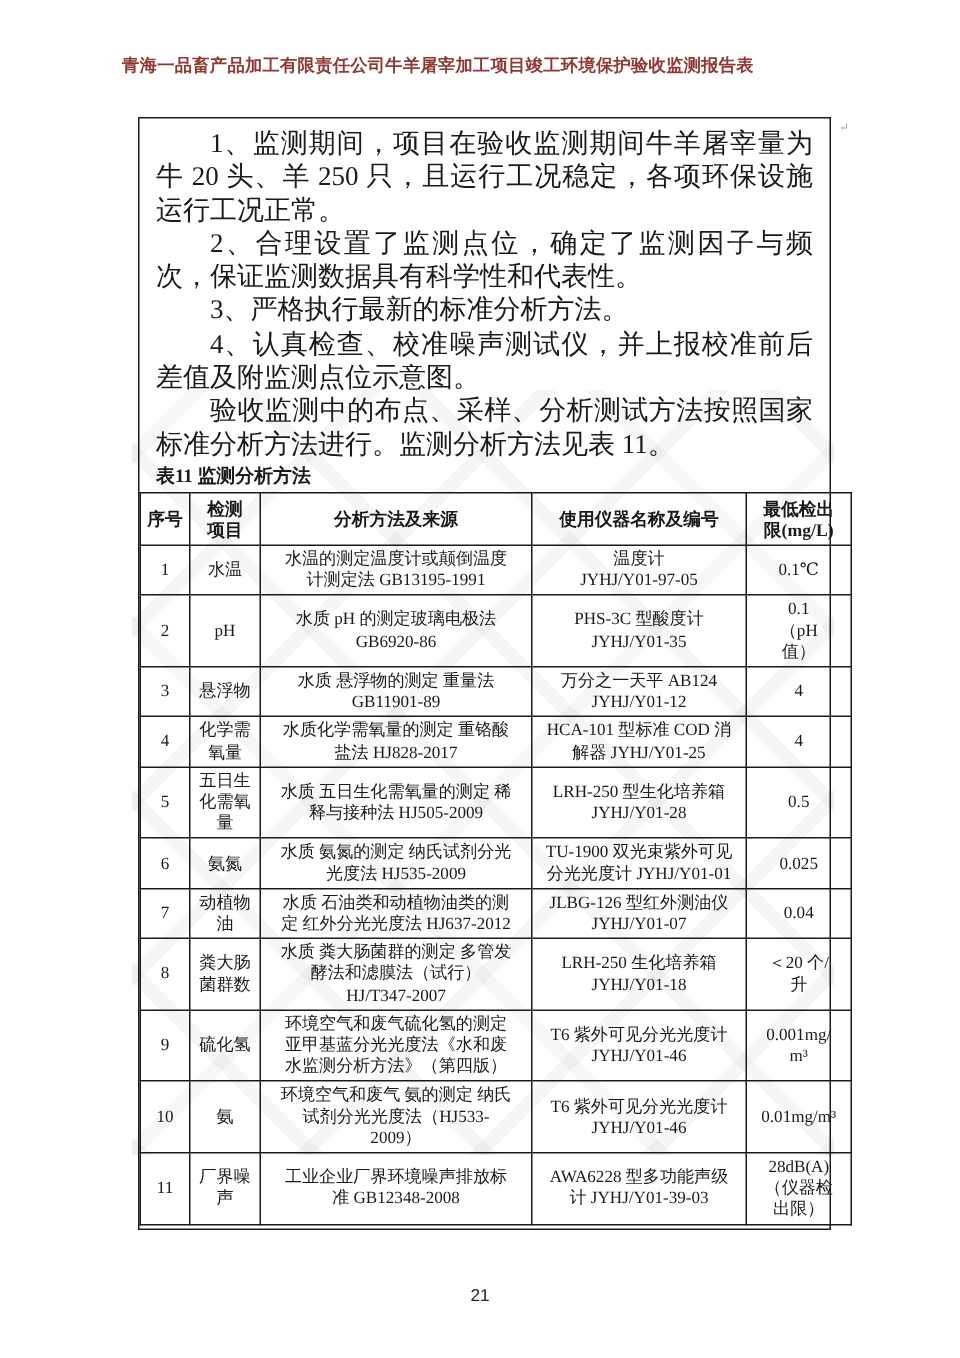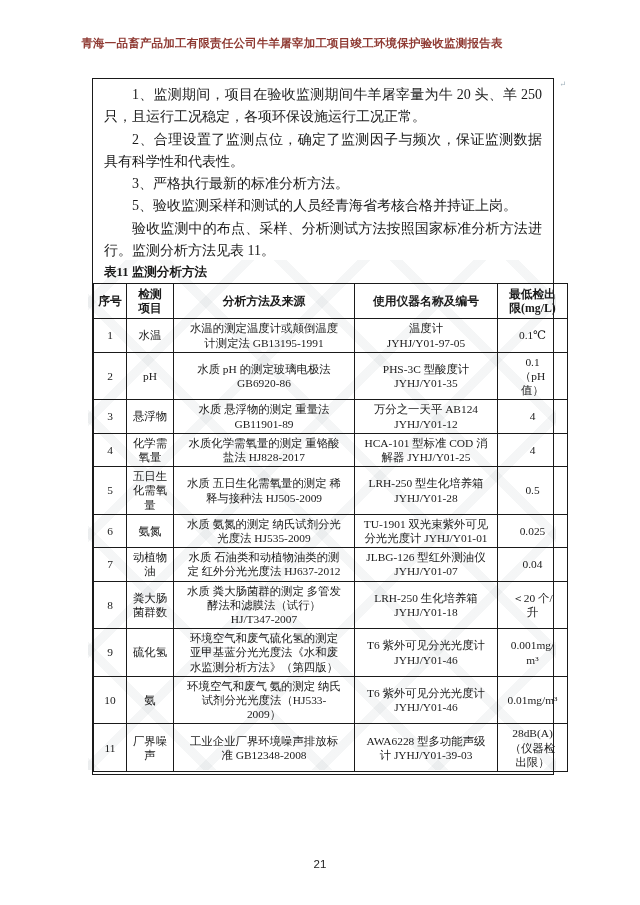--- a/index.html
+++ b/index.html
@@ -21,21 +21,21 @@
   }
   .content-box{
     position:absolute;left:92px;top:78px;width:462px;
     border:1.6px solid #1a1a1a;box-sizing:border-box;background:transparent;
   }
   .content-box::after{
     content:"↵";position:absolute;right:-13px;top:1px;font-size:8px;color:#9fb0ba;
   }
   .text-area{padding:5px 11px 0 11px;}
   .text-area p{
-    margin:0;font-size:14px;line-height:22.3px;text-align:justify;
+    margin:0;font-size:18px;line-height:22.3px;text-align:justify;
     text-indent:2em;
   }
   p.heading{font-weight:bold;text-indent:0;}
   p.caption{
     text-indent:0;font-weight:bold;font-size:12.6px;
     margin:1px 0 2px 0;line-height:18px;
   }
   table{
     table-layout:fixed;width:459px;margin:0 auto 2px auto;
     border-collapse:collapse;font-size:11.4px;
@@ -65,21 +65,21 @@
 
 <div class="doc-header" style="color: rgb(143, 58, 51);">青海一品畜产品加工有限责任公司牛羊屠宰加工项目竣工环境保护验收监测报告表</div>
 
 <div class="watermark"></div>
 
 <div class="content-box">
   <div class="text-area">
     <p>1、监测期间，项目在验收监测期间牛羊屠宰量为牛 20 头、羊 250 只，且运行工况稳定，各项环保设施运行工况正常。</p>
     <p>2、合理设置了监测点位，确定了监测因子与频次，保证监测数据具有科学性和代表性。</p>
     <p>3、严格执行最新的标准分析方法。</p>
-    <p>5、验收监测采样和测试的人员经青海省考核合格并持证上岗。</p>
+    <p>4、认真检查、校准噪声测试仪，并上报校准前后差值及附监测点位示意图。</p>
     <p>验收监测中的布点、采样、分析测试方法按照国家标准分析方法进行。监测分析方法见表 11。</p>
     <p class="caption">表11 监测分析方法</p>
   </div>
 
   <table>
     <thead>
       <tr>
         <th class="c-no">序号</th>
         <th class="c-item">检测
 项目</th>
@@ -138,21 +138,21 @@
 释与接种法 HJ505-2009</td>
           <td class="c-instrument">LRH-250 型生化培养箱
 JYHJ/Y01-28</td>
           <td class="c-limit">0.5</td>
         </tr>
         <tr>
           <td class="c-no">6</td>
           <td class="c-item">氨氮</td>
           <td class="c-method">水质 氨氮的测定 纳氏试剂分光
 光度法 HJ535-2009</td>
-          <td class="c-instrument">TU-1901 双光束紫外可见
+          <td class="c-instrument">TU-1900 双光束紫外可见
 分光光度计 JYHJ/Y01-01</td>
           <td class="c-limit">0.025</td>
         </tr>
         <tr>
           <td class="c-no">7</td>
           <td class="c-item">动植物
 油</td>
           <td class="c-method">水质 石油类和动植物油类的测
 定 红外分光光度法 HJ637-2012</td>
           <td class="c-instrument">JLBG-126 型红外测油仪

